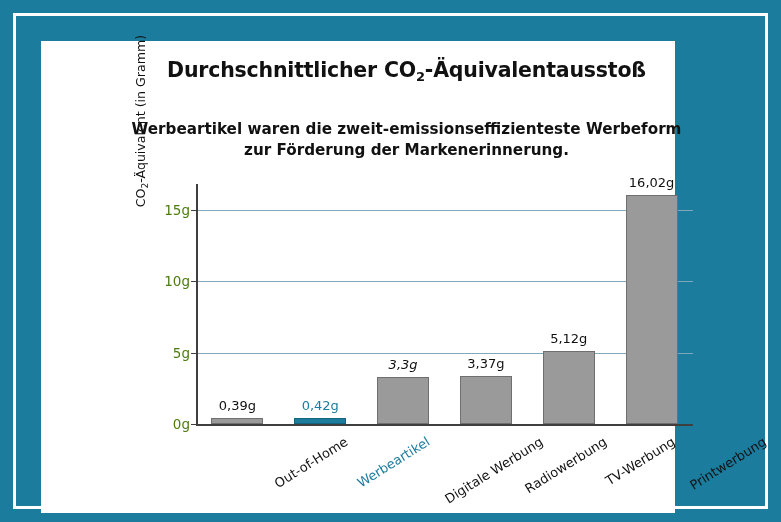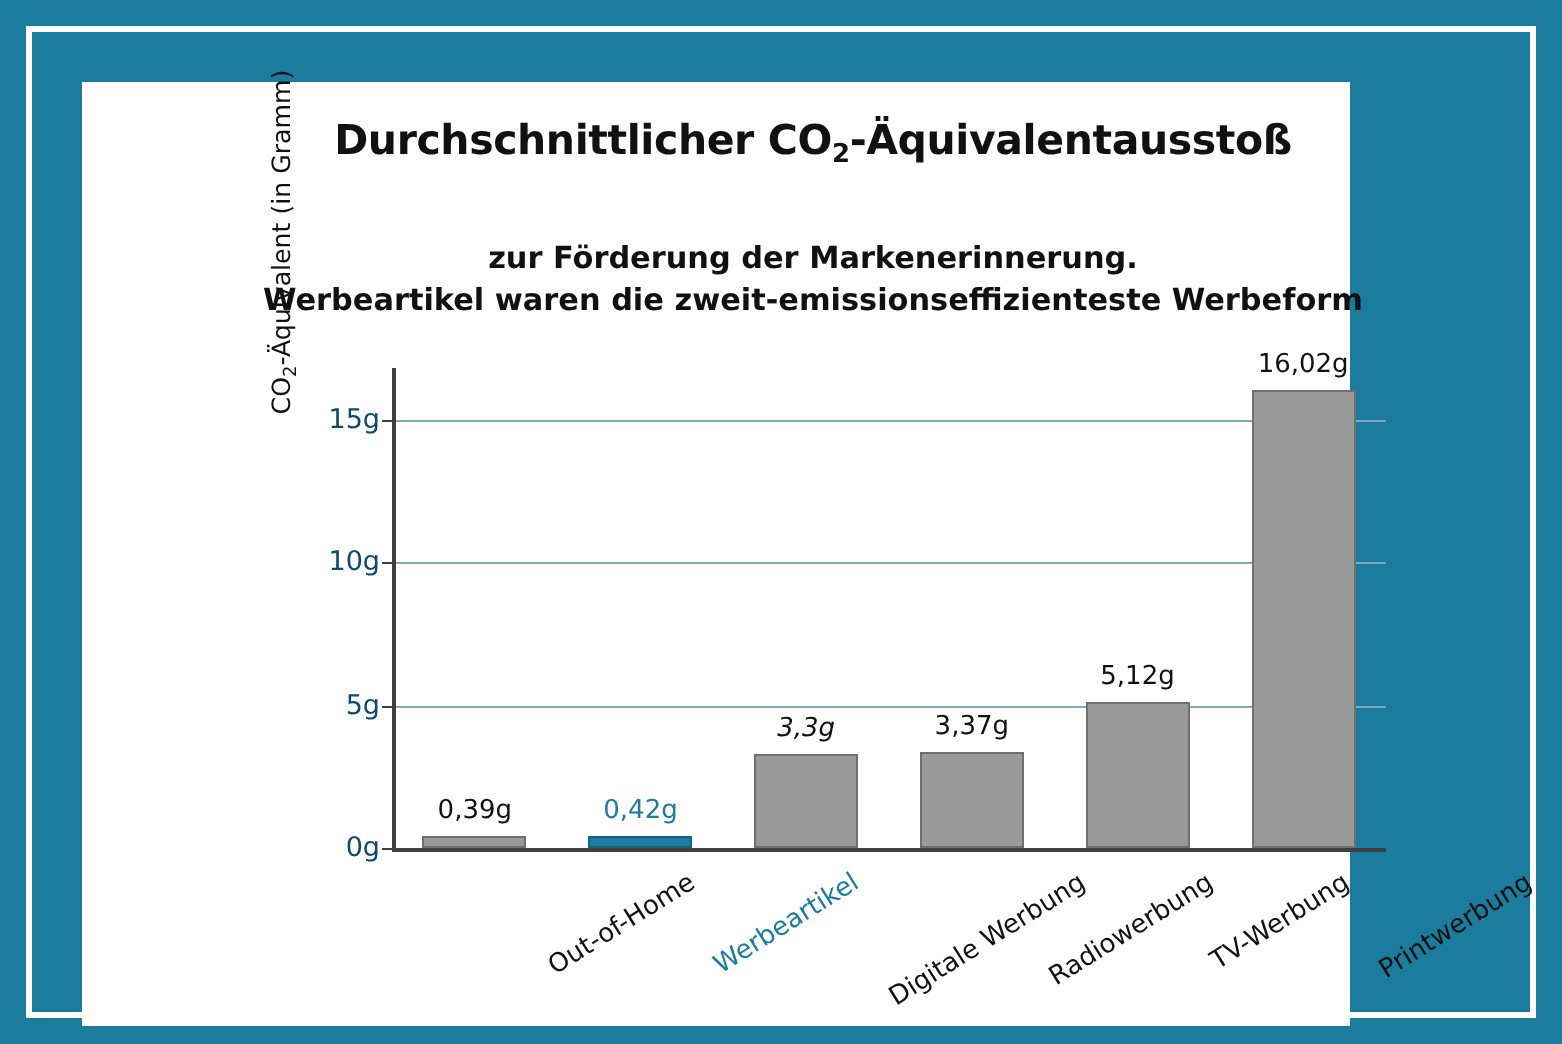--- a/index.html
+++ b/index.html
@@ -109,21 +109,21 @@
     width: 495px;
     height: 1px;
     background: #7fa8bb;
   }
   .ytick-label {
     position: absolute;
     right: 100%;
     margin-right: 6px;
     transform: translateY(-50%);
     font-size: 13.5px;
-    color: #0c4a6e;
+    color: #4d7c0f;
     white-space: nowrap;
     text-align: left;
   }
   .ytick-mark {
     position: absolute;
     left: -5px;
     width: 5px;
     height: 1px;
     background: #3f3f3f;
   }
@@ -187,22 +187,22 @@
 
 <div class="outer-frame">
   <div class="mid-frame">
     <div class="inner-frame">
 
       <div class="title-block">
         <div class="title-line"><span>Durchschnittlicher CO</span><sub>2</sub><span>-Äquivalentausstoß</span></div>
       </div>
 
       <div class="subtitle-block">
+        <div class="subtitle-line">Werbeartikel waren die zweit-emissionseffizienteste Werbeform</div>
         <div class="subtitle-line">zur Förderung der Markenerinnerung.</div>
-        <div class="subtitle-line">Werbeartikel waren die zweit-emissionseffizienteste Werbeform</div>
       </div>
 
       <div class="chart-wrap">
 
         <div class="y-axis-title"><span>CO</span><sub>2</sub><span>-Äquivalent (in Gramm)</span></div>
 
         <div class="plot" id="plot">
           <div class="axis-y"></div>
           <div class="axis-x"></div>
         <div class="ytick-label" style="top: 240px;">0g</div>

